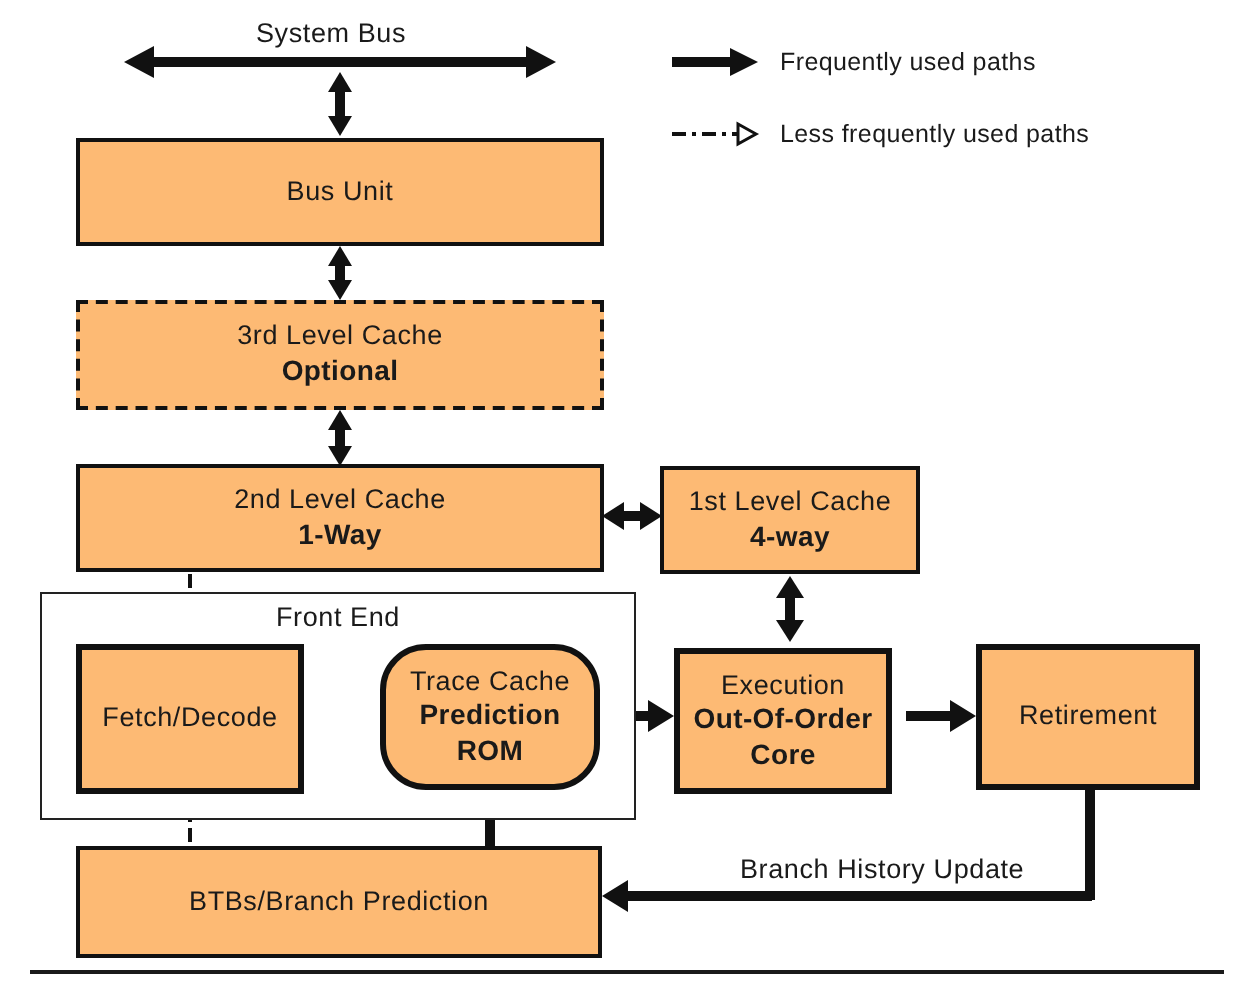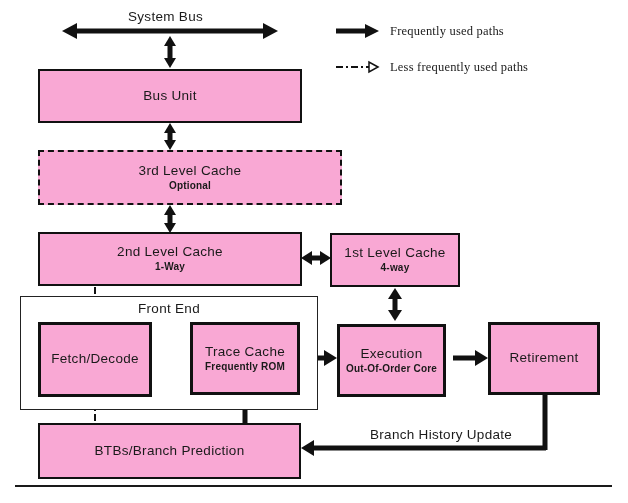--- a/index.html
+++ b/index.html
@@ -2,31 +2,31 @@
 <html><head>
 <meta charset="utf-8">
 <style>
   html,body { margin:0; padding:0; background:#ffffff; }
   #canvas {
     position:relative; width:628px; height:503px; background:#ffffff;
     font-family:"Liberation Sans", sans-serif; color:#1a1a1a; overflow:hidden;
   }
   svg.overlay { position:absolute; left:0; top:0; width:628px; height:503px; }
   .box {
-    position:absolute; box-sizing:border-box; background:#f9a8d4;
+    position:absolute; box-sizing:border-box; background:#fdba74;
     border:2px solid #111; display:flex; flex-direction:column;
     align-items:center; justify-content:center; text-align:center; line-height:1.25;
   }
   .box .t  { font-size:13.5px; letter-spacing:0.3px; }
-  .box .s  { font-size:10px; font-weight:bold; letter-spacing:0.2px; }
+  .box .s  { font-size:14px; font-weight:bold; letter-spacing:0.2px; }
   .thickb  { border-width:3px; }
   .dashedb { border-style:dashed; }
   .plain   { background:#ffffff; border:1px solid #222; }
   .flabel  { position:absolute; font-size:13.5px; letter-spacing:0.3px; white-space:nowrap; }
-  .legend-text { position:absolute; font-size:12.5px; letter-spacing:0.2px; white-space:nowrap;font-family:Liberation Serif, serif; }
+  .legend-text { position:absolute; font-size:12.5px; letter-spacing:0.2px; white-space:nowrap; }
   .rule { position:absolute; background:#1a1a1a; }
 </style>
 </head>
 <body>
 
 <div id="canvas">
 
   <svg class="overlay" viewBox="0 0 628 503">
     <g fill="#111" stroke="none">
 
@@ -87,21 +87,21 @@
 
   <div class="flabel" style="left:128px; top:9px;">System Bus</div>
 
   <div class="legend-text" style="left:390px; top:24px;">Frequently used paths</div>
   <div class="legend-text" style="left:390px; top:60px;">Less frequently used paths</div>
 
   <div class="box" style="left:38px; top:69px; width:264px; height:54px;">
     <div class="t">Bus Unit</div>
   </div>
 
-  <div class="box dashedb" style="left:38px; top:150px; width:304px; height:55px;">
+  <div class="box dashedb" style="left:38px; top:150px; width:264px; height:55px;">
     <div class="t">3rd Level Cache</div>
     <div class="s">Optional</div>
   </div>
 
   <div class="box" style="left:38px; top:232px; width:264px; height:54px;">
     <div class="t">2nd Level Cache</div>
     <div class="s">1-Way</div>
   </div>
 
   <div class="box" style="left:330px; top:233px; width:130px; height:54px;">
@@ -110,23 +110,23 @@
   </div>
 
   <div class="box plain" style="left:20px; top:296px; width:298px; height:114px; justify-content:flex-start;">
     <div class="t" style="margin-top:4px;">Front End</div>
   </div>
 
   <div class="box thickb" style="left:38px; top:322px; width:114px; height:75px;">
     <div class="t">Fetch/Decode</div>
   </div>
 
-  <div class="box thickb" style="left:190px; top:322px; width:110px; height:73px;">
+  <div class="box thickb" style="left:190px; top:322px; width:110px; height:73px;border-radius:23px;">
     <div class="t">Trace Cache</div>
-    <div class="s">Frequently ROM</div>
+    <div class="s">Prediction ROM</div>
   </div>
 
   <div class="box thickb" style="left:337px; top:324px; width:109px; height:73px;">
     <div class="t">Execution</div>
     <div class="s">Out-Of-Order Core</div>
   </div>
 
   <div class="box thickb" style="left:488px; top:322px; width:112px; height:73px;">
     <div class="t">Retirement</div>
   </div>

